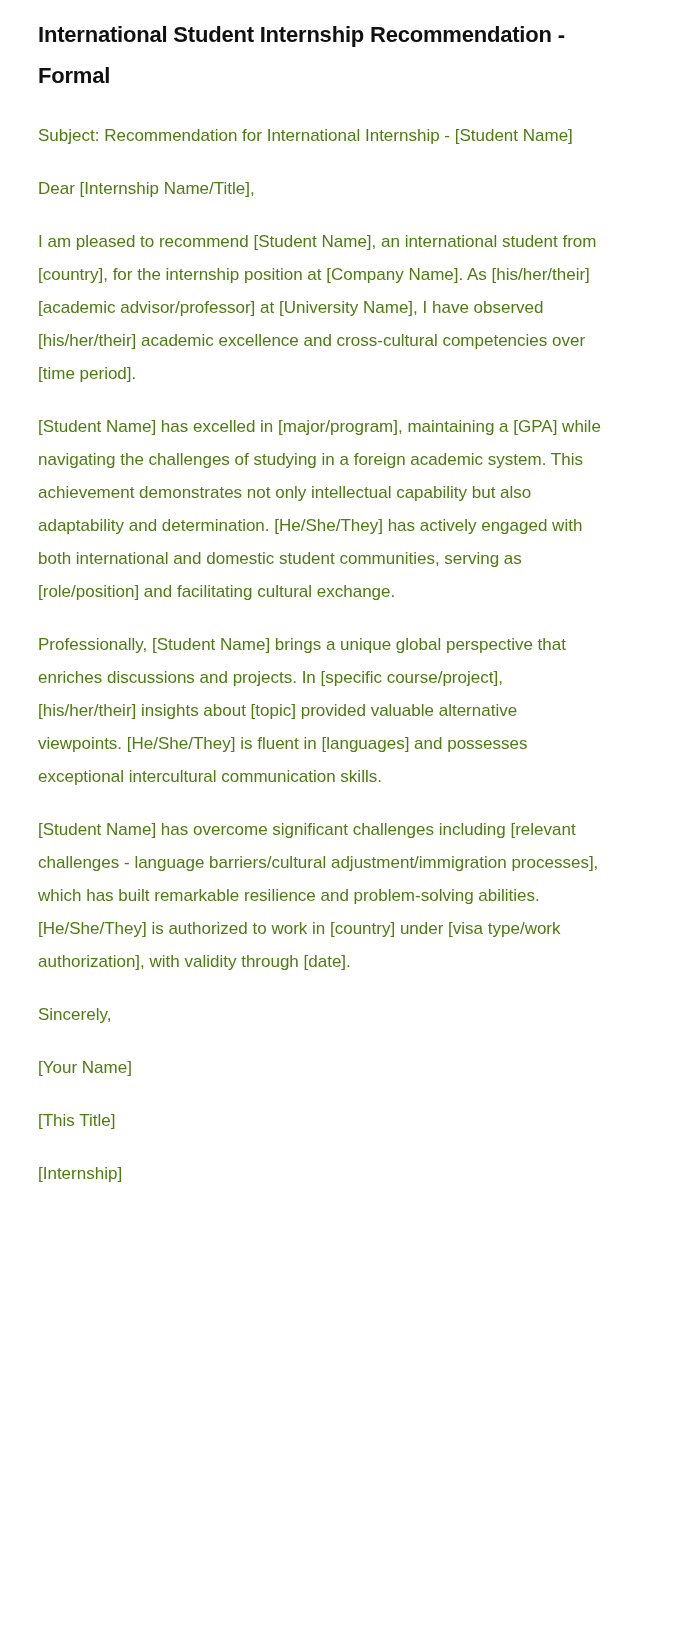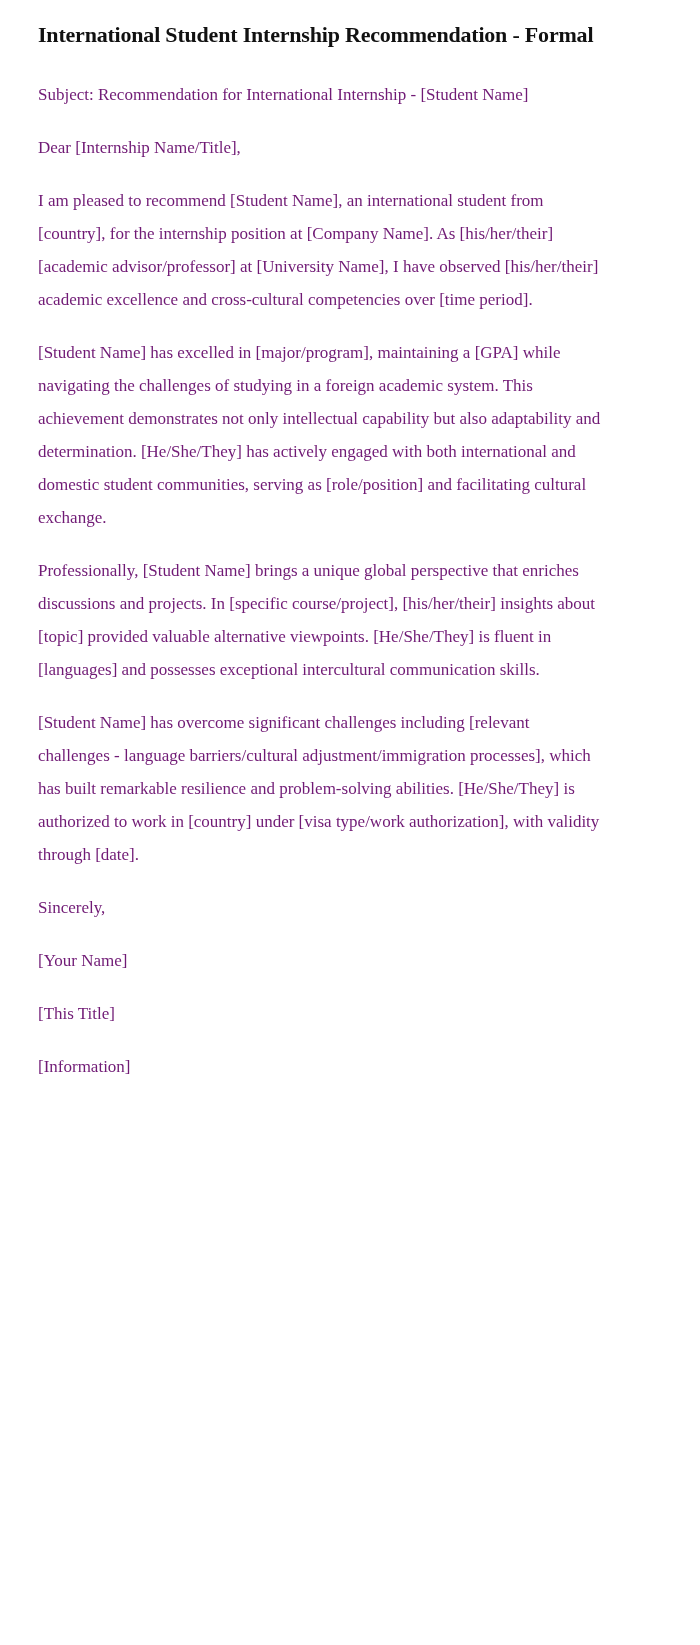--- a/index.html
+++ b/index.html
@@ -12,36 +12,35 @@
     min-height: 1645px;
     font-family: "Liberation Sans", sans-serif;
     -webkit-font-smoothing: antialiased;
   }
   .page {
     box-sizing: border-box;
     width: 700px;
     min-height: 1645px;
     padding: 14px 38px 40px 38px;
     background: #ffffff;
-    font-family: Liberation Serif, serif;
   }
   .doc-title {
     font-size: 22px;
     line-height: 41px;
     font-weight: 700;
     color: #111111;
     letter-spacing: -0.2px;
     margin: 0 0 23px 0;
     max-width: 582px;
   }
   .doc-paragraph {
     font-size: 17px;
     line-height: 33px;
     font-weight: 400;
-    color: #701a75;
+    color: #4d7c0f;
     margin: 0 0 20px 0;
     max-width: 566px;
   }
 </style>
 </head>
 <body>
 
 <div class="page">
 
   <h1 class="doc-title">International Student Internship Recommendation - Formal</h1>
@@ -58,16 +57,16 @@
 
   <p class="doc-paragraph">[Student Name] has overcome significant challenges including [relevant challenges - language barriers/cultural adjustment/immigration processes], which has built remarkable resilience and problem-solving abilities. [He/She/They] is authorized to work in [country] under [visa type/work authorization], with validity through [date].</p>
 
 
   <p class="doc-paragraph">Sincerely,</p>
 
   <p class="doc-paragraph">[Your Name]</p>
 
   <p class="doc-paragraph">[This Title]</p>
 
-  <p class="doc-paragraph">[Information]</p>
+  <p class="doc-paragraph">[Internship]</p>
 
 
 </div>
 
 </body></html>

